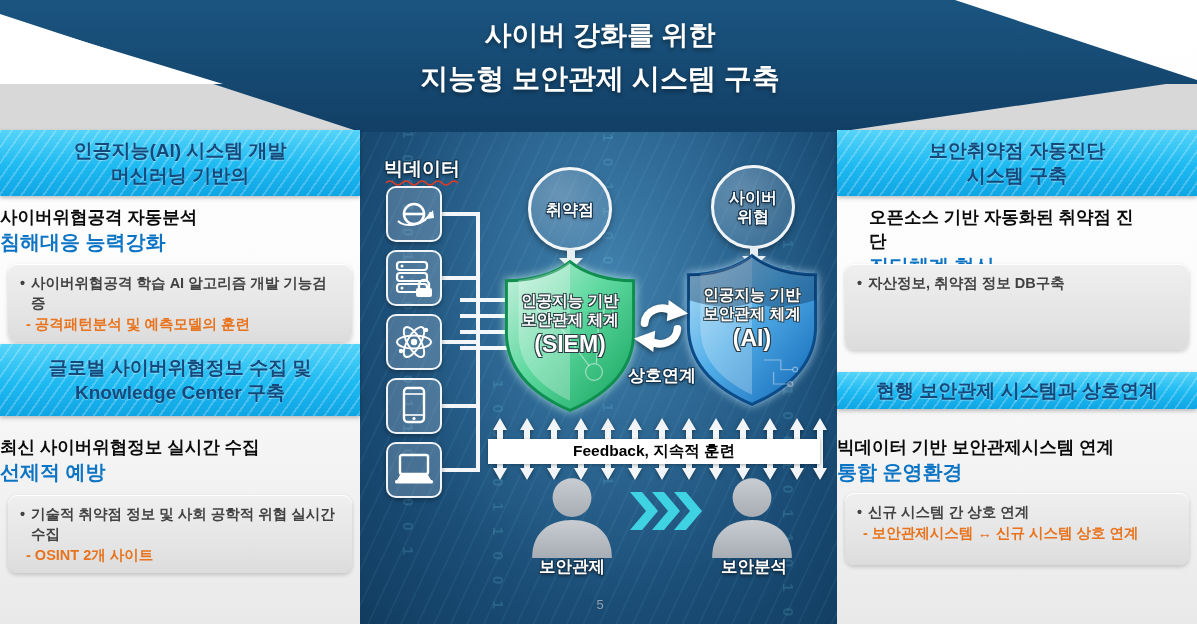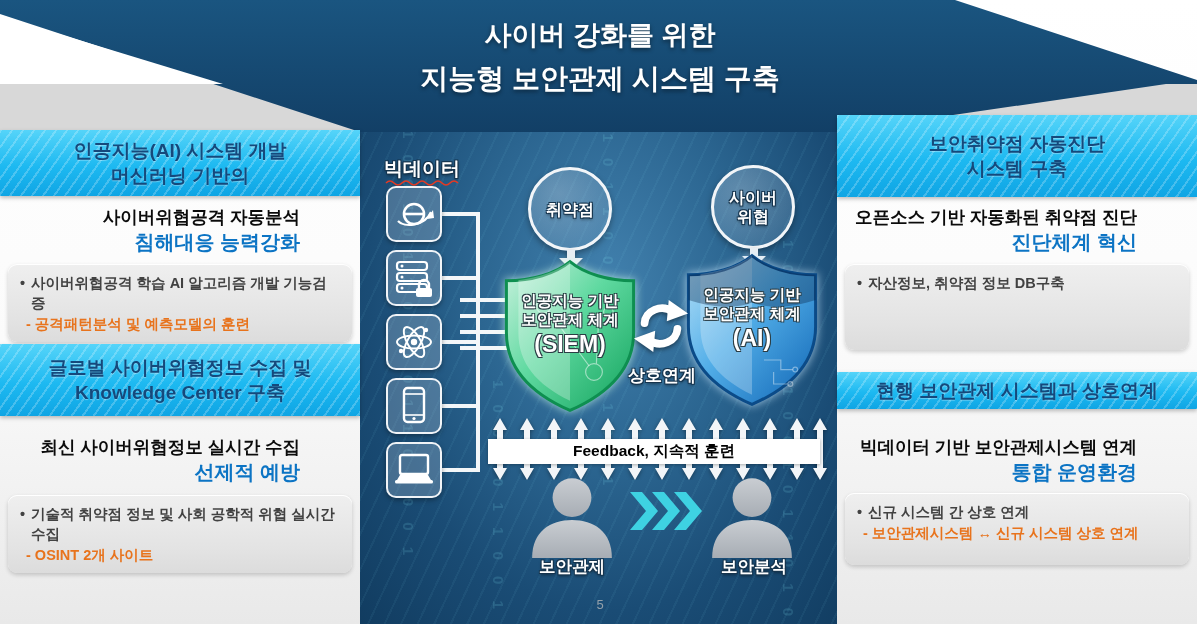--- a/index.html
+++ b/index.html
@@ -33,21 +33,21 @@
   
   .hdr { position:absolute; width:360px; display:flex; flex-direction:column; justify-content:center;
     text-align:center; font-weight:bold; font-size:19px; line-height:25px; color:#15497c;
     background:linear-gradient(180deg,#55d4f9 0%,#1db9f1 55%,#0fa5e4 100%);
     box-shadow:0 2px 4px rgba(0,0,0,.25); z-index:4; }
   .hdr::after { content:""; position:absolute; inset:0;
     background:repeating-linear-gradient(125deg, rgba(255,255,255,.22) 0 2px, transparent 2px 9px); }
   .hdr span { position:relative; z-index:1; text-shadow:0 1px 1px rgba(255,255,255,.35); }
 
   
-  .wtitle { position:absolute; width:300px; text-align:right; z-index:4; }
+  .wtitle { position:absolute; width:300px; text-align:left; z-index:4; }
   .wtitle .s1 { font-size:17.5px; font-weight:bold; color:#0b0b0b; line-height:24px; }
   .wtitle .s2 { font-size:20px; font-weight:bold; color:#0c74c4; line-height:27px; }
 
   
   .gbox { position:absolute; width:344px; border-radius:9px; padding:9px 12px 8px 12px;
     background:linear-gradient(180deg,#efefef 0%,#e3e3e3 70%,#dcdcdc 100%);
     box-shadow:inset 0 1px 0 #fff, 0 2px 4px rgba(0,0,0,.18); z-index:4;
     font-size:14.5px; line-height:20px; }
   .gbox .bullet { color:#424242; font-weight:600; display:flex; }
   .gbox .bullet .dot { margin-right:6px; }
@@ -152,25 +152,25 @@
     <div class="s2">선제적 예방</div>
   </div>
   <div class="gbox" style="left:8px; top:495px; min-height:78px;">
     <div class="bullet">
         <span class="dot">•</span>
       <span>기술적 취약점 정보 및  사회 공학적 위협 실시간 수집</span>
       </div>
     <div class="detail">- OSINT 2개 사이트</div>
   </div>
 
-  <div class="hdr" style="left:837px; top:115px; height:82px;">
+  <div class="hdr" style="left:837px; top:130px; height:66px;">
     <span>보안취약점 자동진단</span>
     <span>시스템 구축</span>
   </div>
-  <div class="wtitle" style="left:837px; top:205px;">
+  <div class="wtitle" style="left:837px; top:205px;padding-left:32px;">
     <div class="s1">오픈소스 기반 자동화된 취약점 진단</div>
     <div class="s2">진단체계 혁신</div>
   </div>
   <div class="gbox" style="left:845px; top:264px; min-height:86px;">
     <div class="bullet">
         <span class="dot">•</span>
       <span>자산정보, 취약점 정보 DB구축</span>
       </div>
   </div>
 

